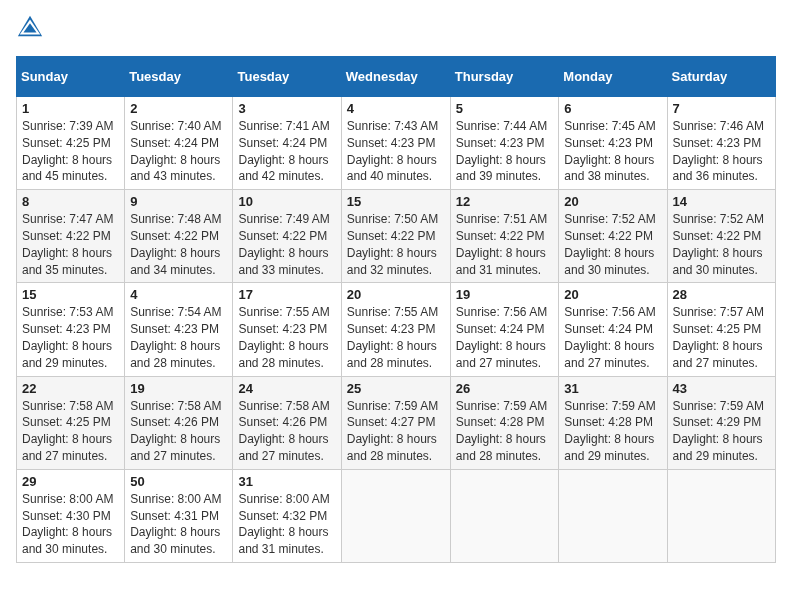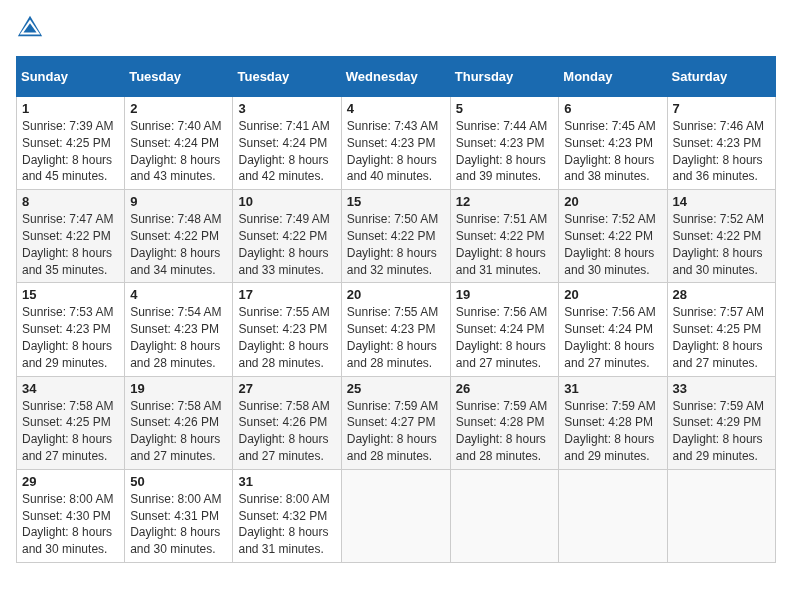--- a/index.html
+++ b/index.html
@@ -214,45 +214,45 @@
           <span class="day-num">20</span>
           <div class="day-info">Sunrise: 7:56 AM<br>Sunset: 4:24 PM<br>Daylight: 8 hours and 27 minutes.</div>
         </td>
         <td>
           <span class="day-num">28</span>
           <div class="day-info">Sunrise: 7:57 AM<br>Sunset: 4:25 PM<br>Daylight: 8 hours and 27 minutes.</div>
         </td>
       </tr>
       <tr>
         <td>
-          <span class="day-num">34</span>
+          <span class="day-num">22</span>
           <div class="day-info">Sunrise: 7:58 AM<br>Sunset: 4:25 PM<br>Daylight: 8 hours and 27 minutes.</div>
         </td>
         <td>
           <span class="day-num">19</span>
           <div class="day-info">Sunrise: 7:58 AM<br>Sunset: 4:26 PM<br>Daylight: 8 hours and 27 minutes.</div>
         </td>
         <td>
-          <span class="day-num">27</span>
+          <span class="day-num">24</span>
           <div class="day-info">Sunrise: 7:58 AM<br>Sunset: 4:26 PM<br>Daylight: 8 hours and 27 minutes.</div>
         </td>
         <td>
           <span class="day-num">25</span>
           <div class="day-info">Sunrise: 7:59 AM<br>Sunset: 4:27 PM<br>Daylight: 8 hours and 28 minutes.</div>
         </td>
         <td>
           <span class="day-num">26</span>
           <div class="day-info">Sunrise: 7:59 AM<br>Sunset: 4:28 PM<br>Daylight: 8 hours and 28 minutes.</div>
         </td>
         <td>
           <span class="day-num">31</span>
           <div class="day-info">Sunrise: 7:59 AM<br>Sunset: 4:28 PM<br>Daylight: 8 hours and 29 minutes.</div>
         </td>
         <td>
-          <span class="day-num">33</span>
+          <span class="day-num">43</span>
           <div class="day-info">Sunrise: 7:59 AM<br>Sunset: 4:29 PM<br>Daylight: 8 hours and 29 minutes.</div>
         </td>
       </tr>
       <tr>
         <td>
           <span class="day-num">29</span>
           <div class="day-info">Sunrise: 8:00 AM<br>Sunset: 4:30 PM<br>Daylight: 8 hours and 30 minutes.</div>
         </td>
         <td>
           <span class="day-num">50</span>

